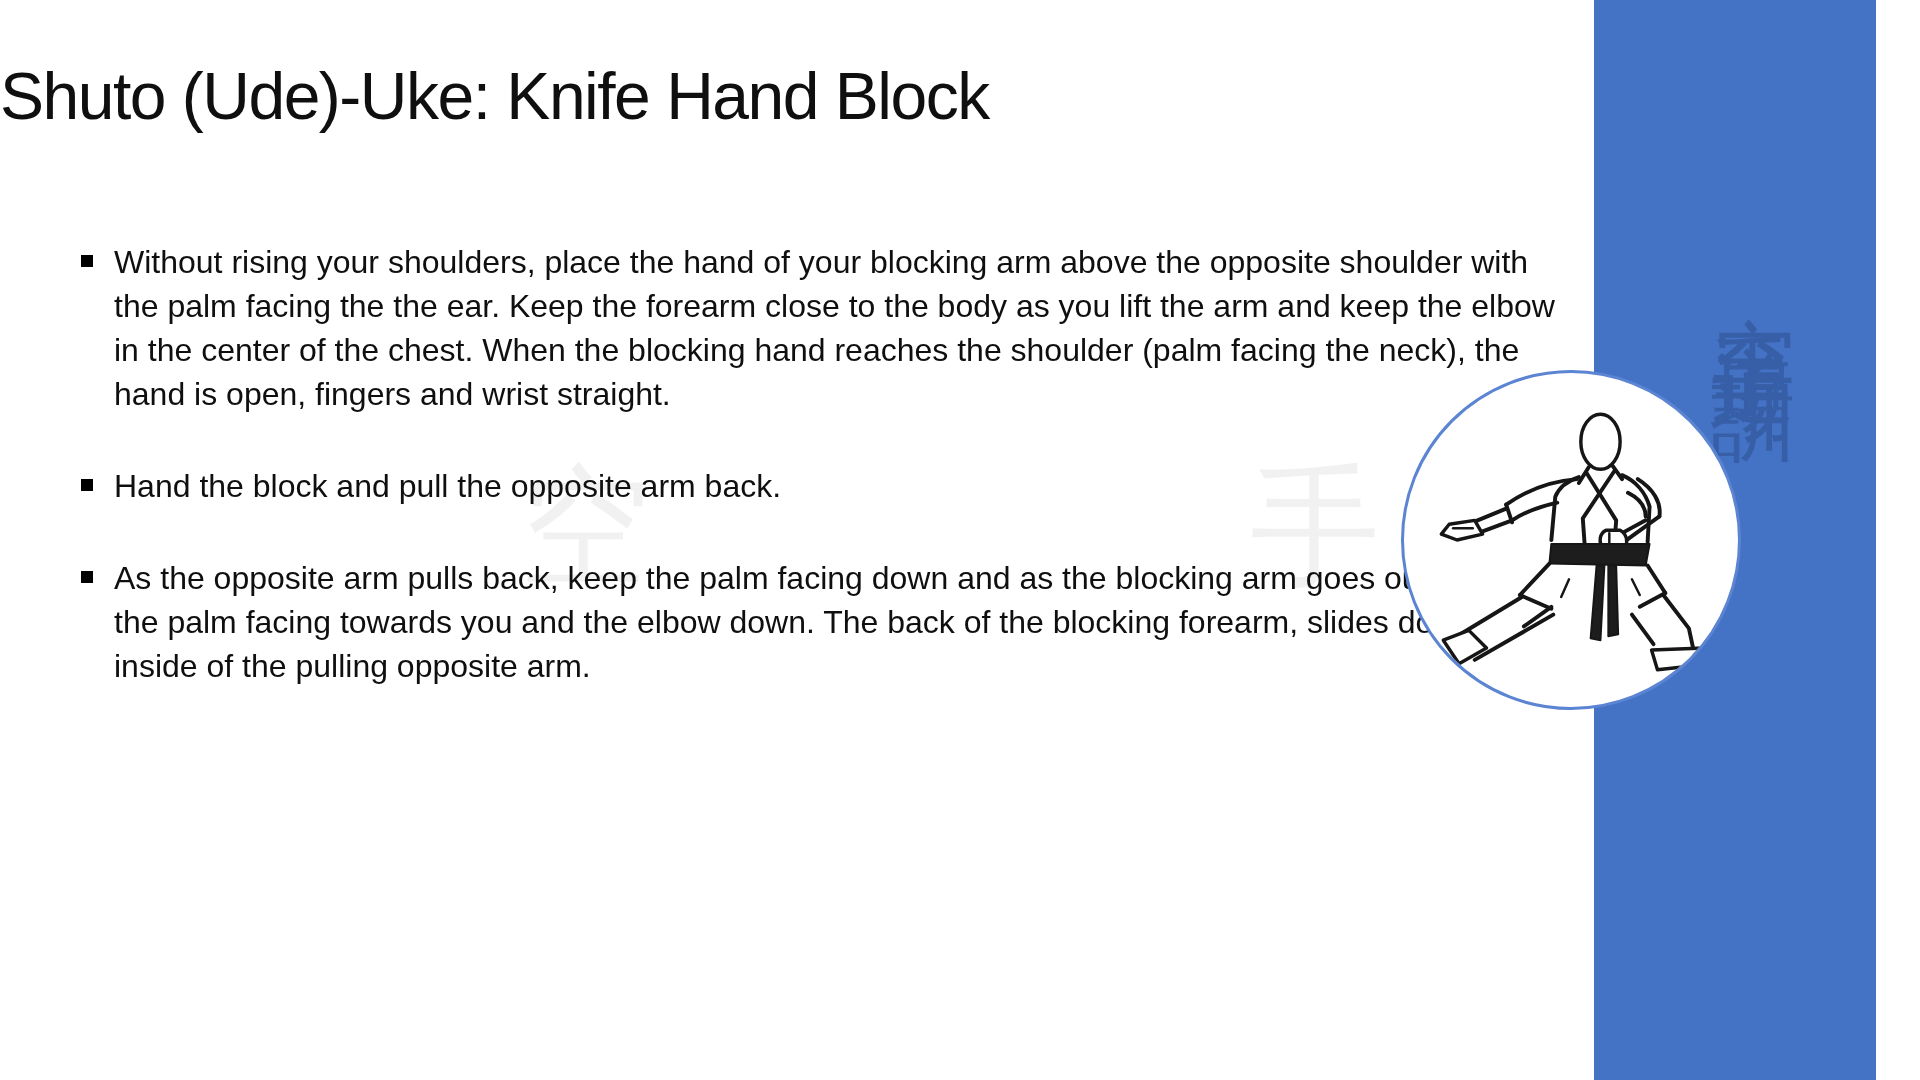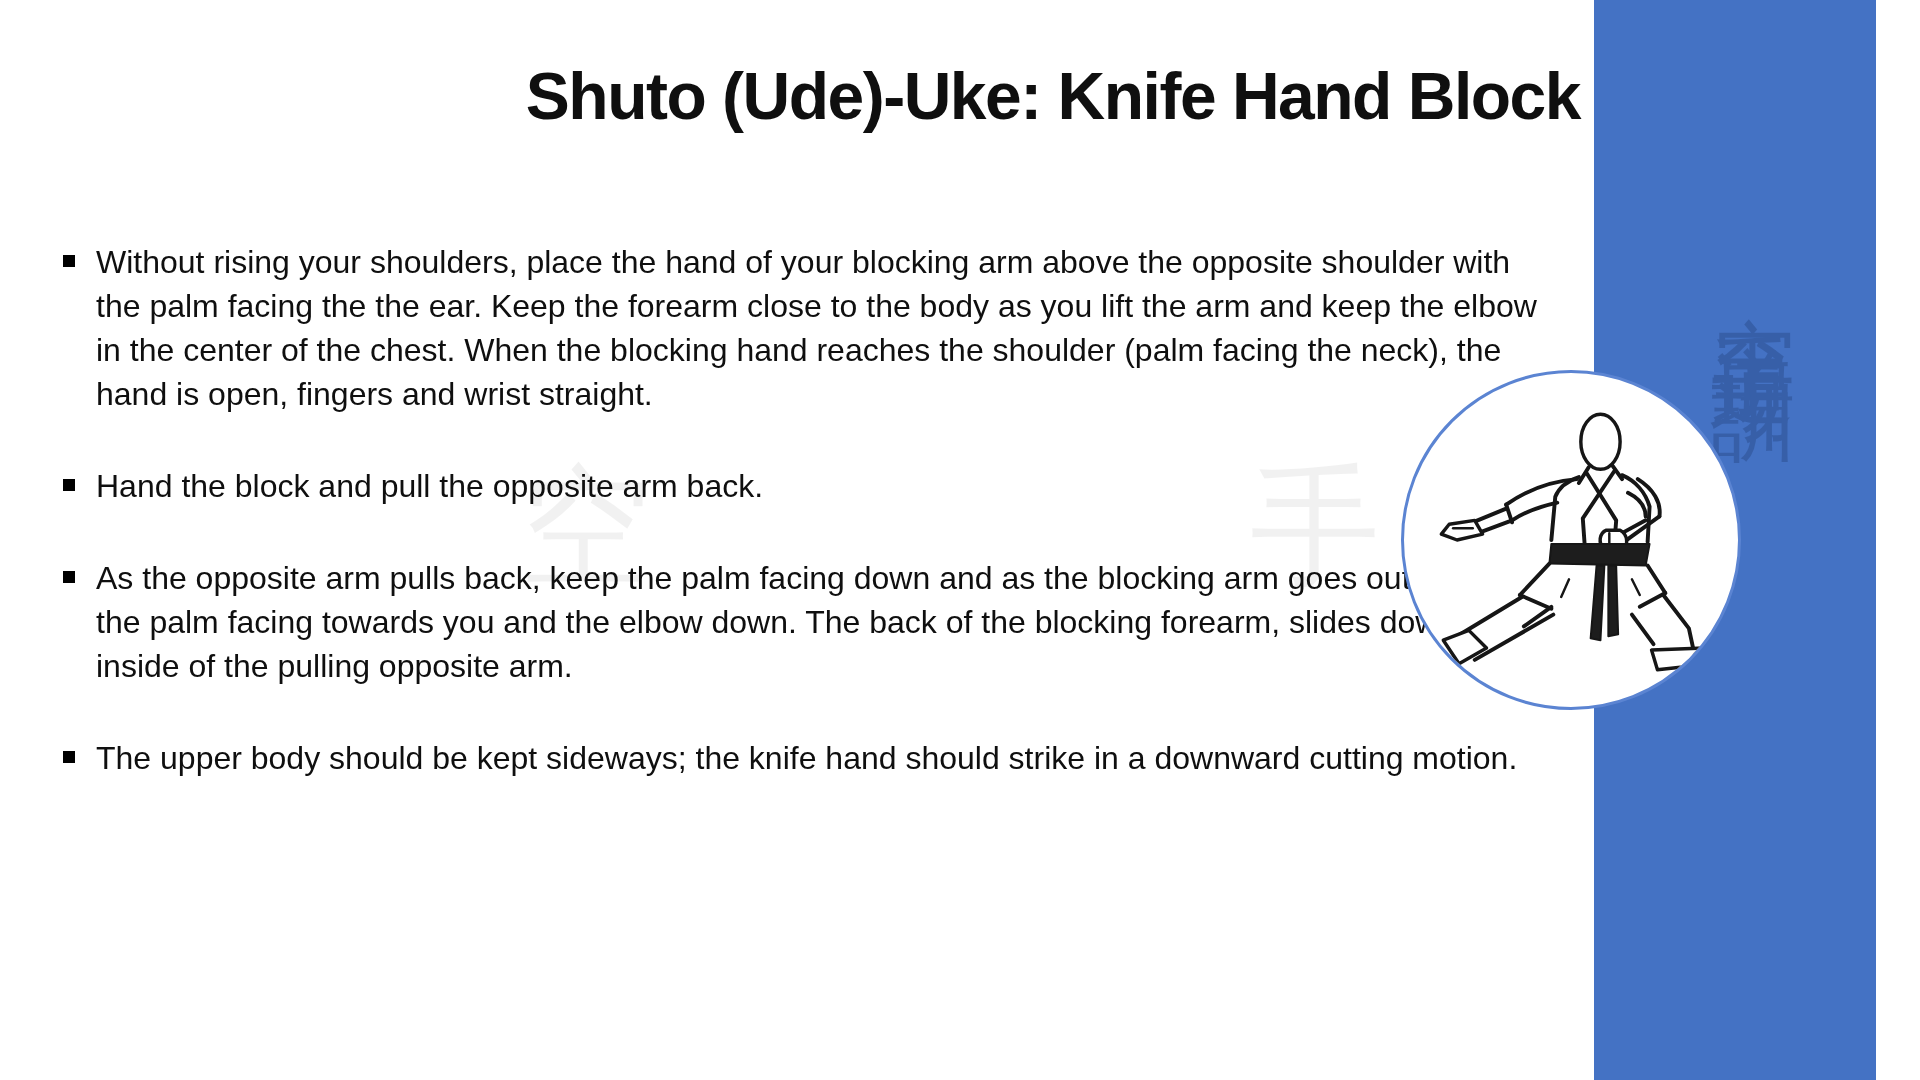--- a/index.html
+++ b/index.html
@@ -28,27 +28,27 @@
   
   .bg-glyph{
     position:absolute;font-size:130px;color:#000;opacity:0.05;z-index:0;user-select:none;
   }
   .bg-glyph.g1{left:520px;top:440px;}
   .bg-glyph.g2{left:1250px;top:440px;}
 
   
   .title{
     position:absolute;top:56px;left:0;width:1580px;z-index:3;
-    text-align:right;font-size:66px;line-height:80px;letter-spacing:-1.5px;
-    font-weight:700;color:var(--text-black);white-space:nowrap;
+    text-align:left;font-size:66px;line-height:80px;letter-spacing:-1.5px;
+    font-weight:400;color:var(--text-black);white-space:nowrap;
   }
 
   
   .content{
-    position:absolute;left:62px;top:240px;width:1478px;z-index:3;
+    position:absolute;left:80px;top:240px;width:1478px;z-index:3;
   }
   .content ul{list-style:none;padding-left:34px;}
   .content li{
     position:relative;
     font-size:32px;line-height:44px;font-weight:400;color:var(--text-black);
     margin-bottom:48px;
   }
   .content li::before{
     content:"";position:absolute;left:-33px;top:15px;
     width:12px;height:12px;background:#000;
@@ -74,21 +74,20 @@
 
   <div class="kanji-watermark">空手道場訓</div>
 
   <h1 class="title">Shuto (Ude)-Uke: Knife Hand Block</h1>
 
   <div class="content">
     <ul>
         <li><span>Without rising your shoulders, place the hand of your blocking arm above the opposite shoulder with the palm facing the the ear.  Keep the forearm close to the body as you lift the arm and keep the elbow in the center of the chest. When the blocking hand reaches the shoulder (palm facing the neck), the hand is open, fingers and wrist straight.</span></li>
         <li><span>Hand the block and pull the opposite arm back.</span></li>
         <li><span>As the opposite arm pulls back, keep the palm facing down and as the blocking arm goes out, keep the palm facing towards you and the elbow down. The back of the blocking forearm, slides down the inside of the pulling opposite arm.</span></li>
-        <li><span>The upper body should be kept sideways; the knife hand should strike in a downward cutting motion.</span></li>
       </ul>
   </div>
 
   <div class="illustration-circle">
     <svg viewBox="0 0 340 340" role="img" fill="none" stroke="#161616" stroke-width="4" stroke-linecap="round" stroke-linejoin="round" aria-label="Line drawing of a karate practitioner in a wide stance performing a knife hand block">
 
       <ellipse cx="200" cy="70" rx="20" ry="28" fill="#ffffff" stroke-width="3.5"></ellipse>
 
       <path d="M188 96 L178 112"></path>
       <path d="M212 94 L222 108"></path>

